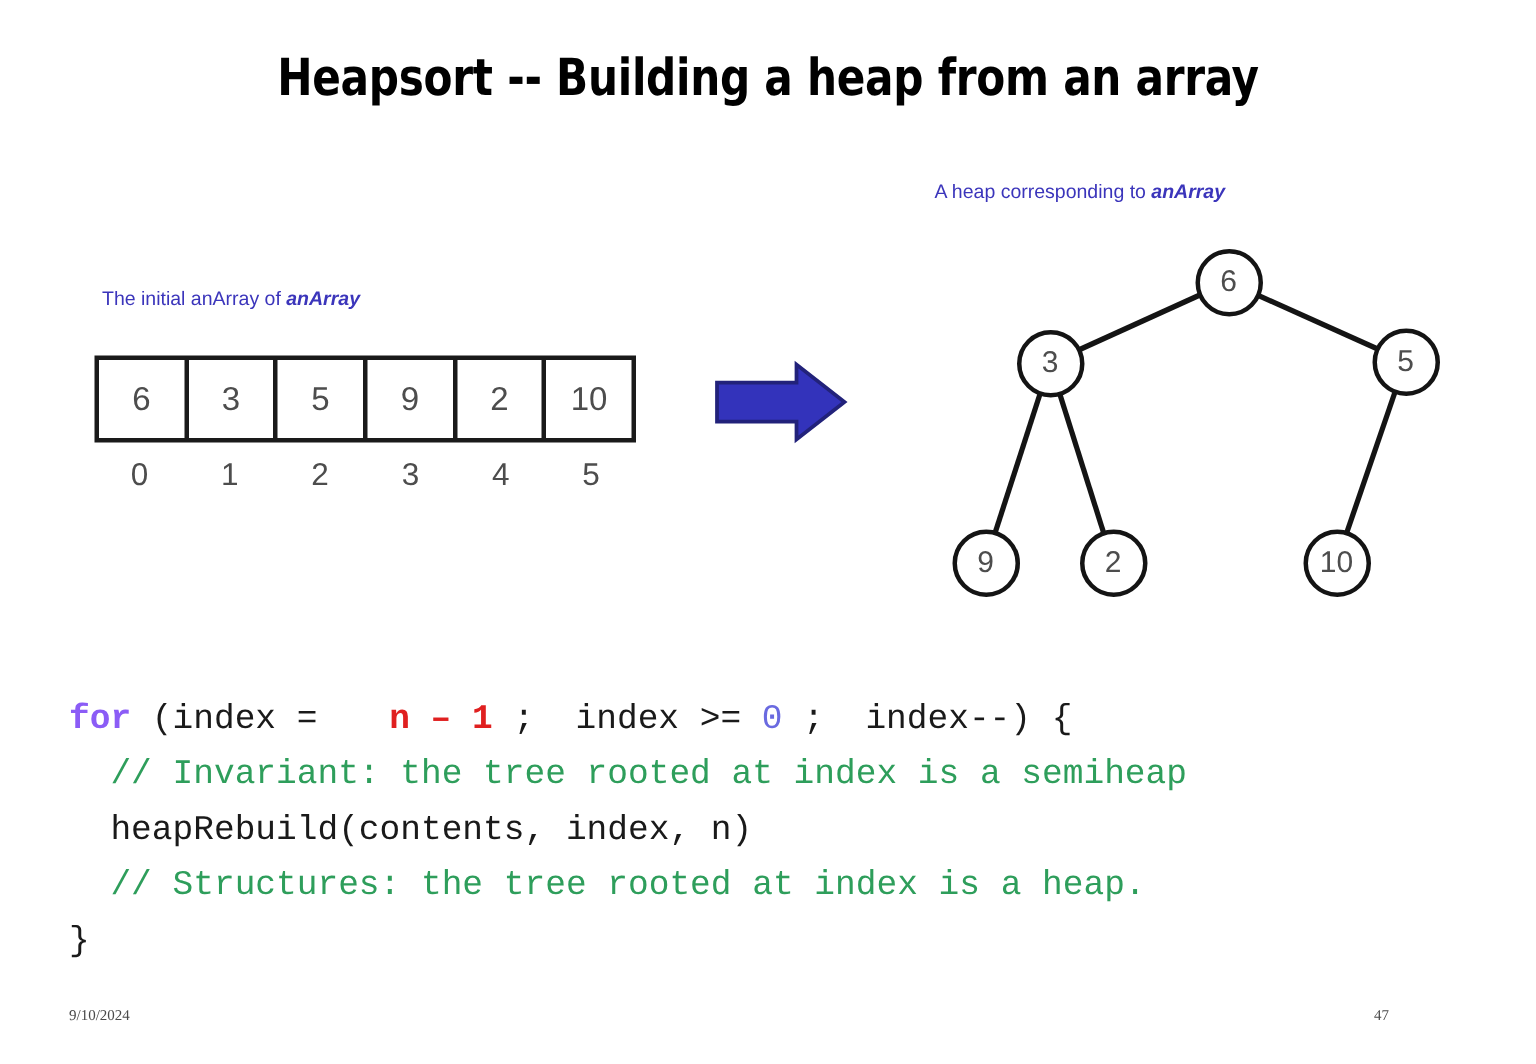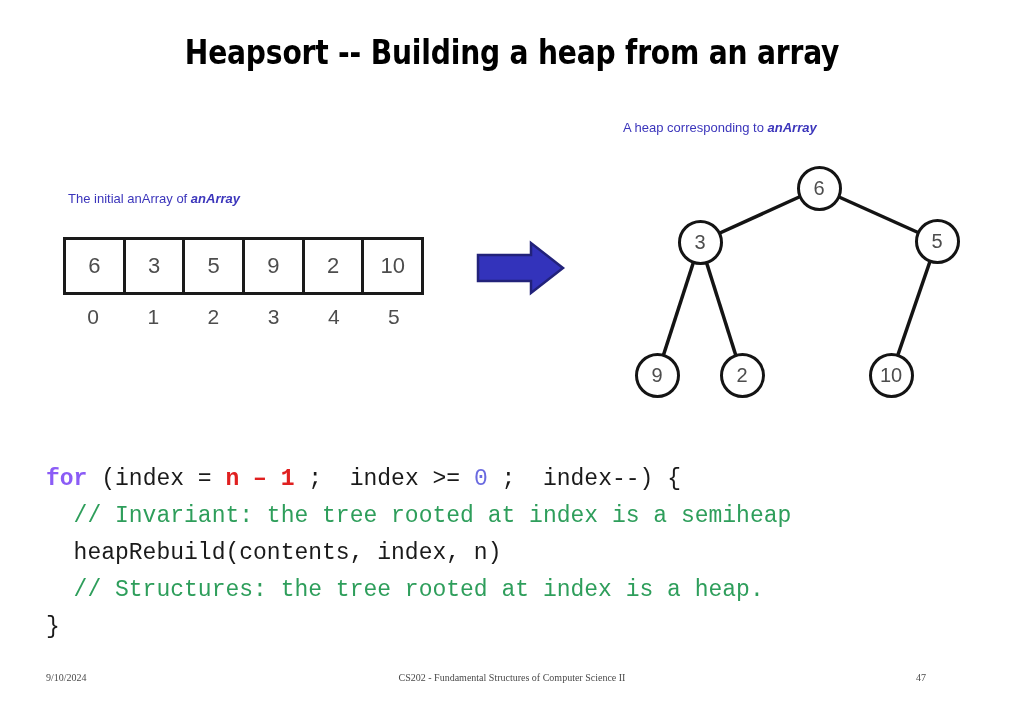--- a/index.html
+++ b/index.html
@@ -127,21 +127,21 @@
     position: absolute;
     left: 46px;
     top: 461px;
     font-family: "Liberation Mono", "DejaVu Sans Mono", monospace;
     font-size: 23px;
     line-height: 37px;
     white-space: pre;
     color: #1a1a1a;
   }
   .tok-kw      { color: #8b5cf6; font-weight: bold; }
-  .tok-red     { color: #e02020; font-weight: bold; }
+  .tok-red     { color: #e02020; font-weight: bold; margin-left: 34px; }
   .tok-num     { color: #6a6ae0; }
   .tok-comment { color: #2e9e5b; margin-top: 48px; }
 
   
   #slide-footer {
     position: absolute;
     left: 0;
     top: 670px;
     width: 944px;
     height: 20px;
@@ -206,15 +206,14 @@
 </div>
 
 <div id="code-block"><span class="tok-kw">for</span><span> (index = </span><span class="tok-red">n – 1</span><span> ;  index &gt;= </span><span class="tok-num">0</span><span> ;  index--) {</span>
 <span class="tok-comment">  // Invariant: the tree rooted at index is a semiheap</span>
 <span>  heapRebuild(contents, index, n)</span>
 <span class="tok-comment">  // Structures: the tree rooted at index is a heap.</span>
 <span>}</span></div>
 
 <div id="slide-footer">
   <div id="footer-date">9/10/2024</div>
-  <div id="footer-center">CS202 - Fundamental Structures of Computer Science II</div>
   <div id="footer-page">47</div>
 </div>
 
 </body></html>

